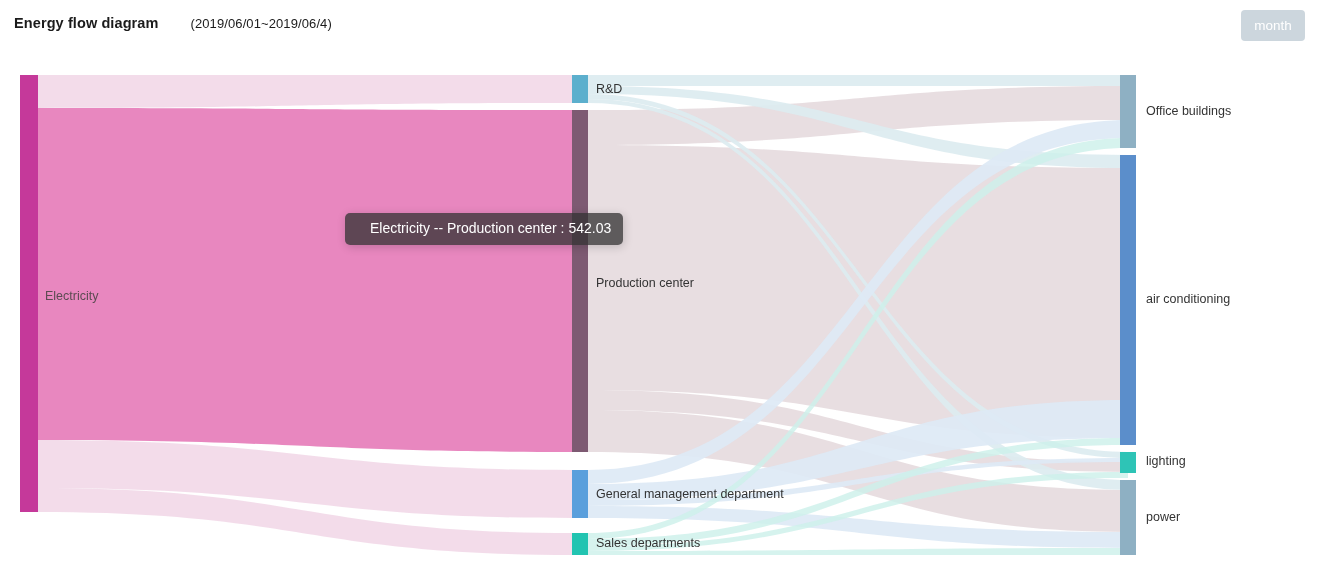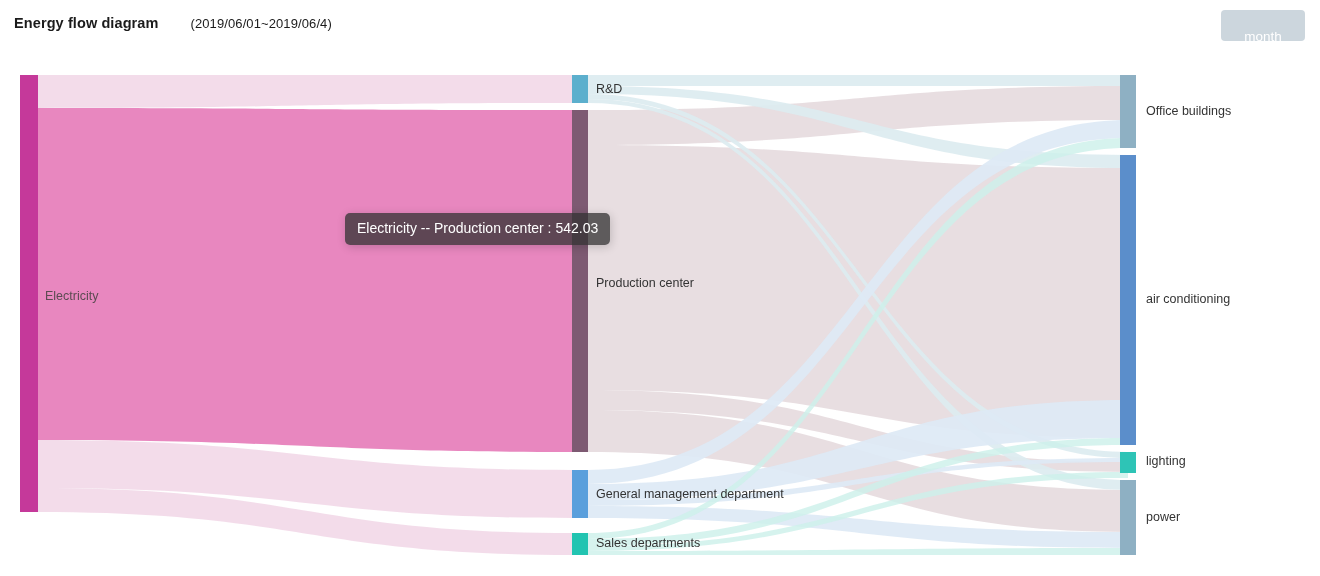--- a/index.html
+++ b/index.html
@@ -44,32 +44,32 @@
     font-size: 13px;
     font-weight: normal;
     color: #1b1b1b;
     margin-left: 32px;
     letter-spacing: 0.1px;
   }
   .month-btn {
     position: absolute;
     right: 15px;
     top: 10px;
-    width: 84px;
+    width: 64px;
     height: 31px;
     border-radius: 4px;
     background: #ccd6dd;
     border: none;
     color: #ffffff;
     font-size: 13.5px;
     font-family: "Liberation Sans", sans-serif;
     cursor: pointer;
     line-height: 31px;
     text-align: center;
-    padding: 11px;
+    padding: 0;
   }
   
   .chart {
     position: absolute;
     left: 0;
     top: 0;
     width: 1320px;
     height: 576px;
   }
   .chart svg {
@@ -89,21 +89,21 @@
   }
   
   .tooltip {
     position: absolute;
     left: 345px;
     top: 213px;
     background: rgba(50, 50, 50, 0.76);
     color: #ffffff;
     font-size: 14px;
     font-family: "Liberation Sans", sans-serif;
-    padding: 7px 12px 8px 12px;
+    padding: 7px 12px 8px 25px;
     border-radius: 5px;
     white-space: nowrap;
     box-shadow: rgba(0, 0, 0, 0.18) 1px 2px 10px;
     pointer-events: none;
     line-height: 17px;
   }
 </style>
 </head>
 <body>
 

